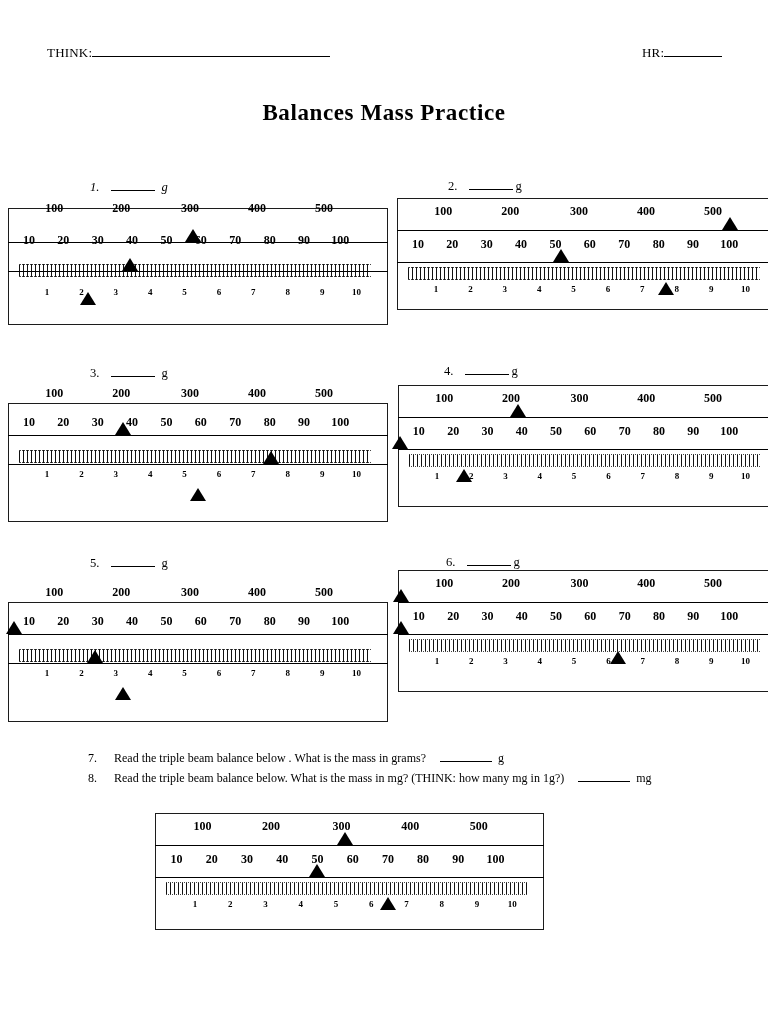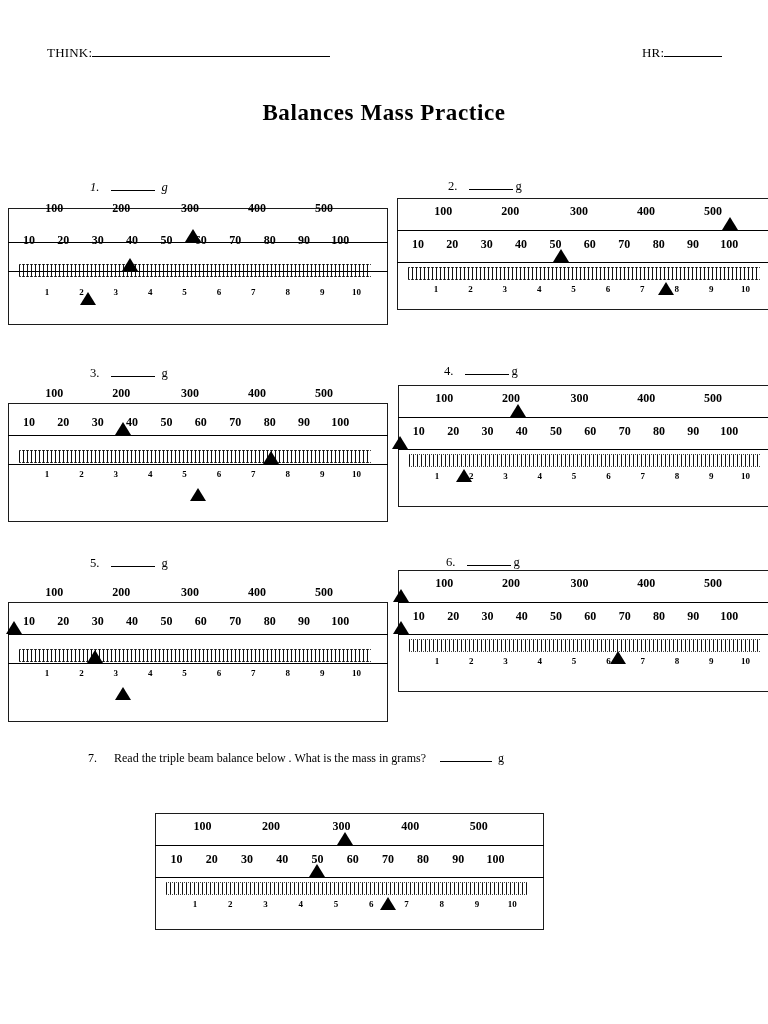--- a/index.html
+++ b/index.html
@@ -323,20 +323,23 @@
       <div class="hline" style="top: 63px;"></div>
       <div class="rider" style="left: calc(0.4% - 8px); top: 18px;"></div>
       <div class="rider" style="left: calc(0.4% - 8px); top: 50px;"></div>
       <div class="rider" style="left: calc(58.1% - 8px); top: 80px;"></div>
     </div>
 
   <div id="questions">
     <div class="q-line">
       <span class="q-num">7.</span><span>Read the triple beam balance below .  What is the mass in grams?</span><span class="blank"></span><span class="unit">g</span>
     </div>
+    <div class="q-line">
+      <span class="q-num">8.</span><span>Read the triple beam balance below.  What is the mass in mg? (THINK: how many mg in 1g?)</span><span class="blank"></span><span class="unit">mg</span>
+    </div>
   </div>
 
   <div class="scale-box" id="bottom-scale">
       <div class="row row-hundreds" style="top: 5px;">
         <span class="num" style="left: 12.5%;">100</span>
         <span class="num" style="left: 31%;">200</span>
         <span class="num" style="left: 50%;">300</span>
         <span class="num" style="left: 68.5%;">400</span>
         <span class="num" style="left: 87%;">500</span>
       </div>

